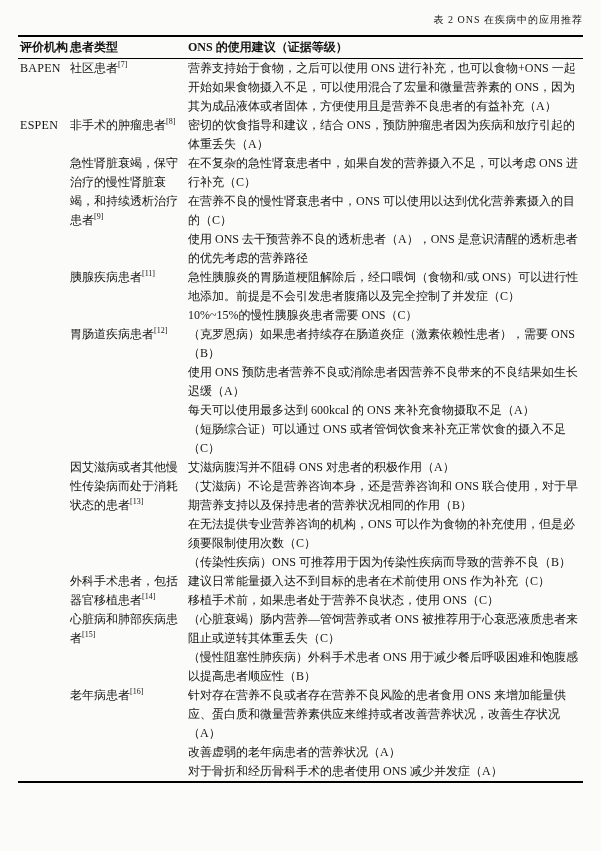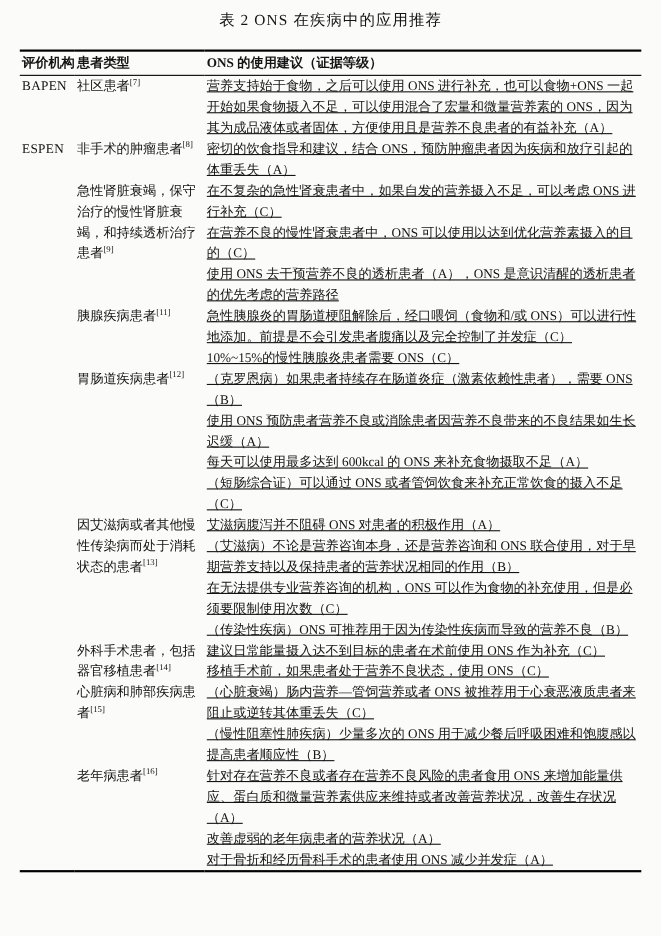--- a/index.html
+++ b/index.html
@@ -5,24 +5,24 @@
   * { margin:0; padding:0; box-sizing:border-box; }
   html, body { background:#fbfbfa; }
   body {
     width:601px; height:851px;
     font-family:"Liberation Serif","DejaVu Serif",serif;
     color:#141414;
     overflow:hidden;
   }
   .page { padding:8px 18px 0 18px; }
   .title {
-    text-align:center;
-    font-size:14px;
+    text-align:right;
+    font-size:10px;
     line-height:19px;
-    padding:2px 0 16px 0;
+    padding:2px 0 6px 0;
     letter-spacing:1px;
   }
   table.ons-table {
     width:565px;
     border-collapse:collapse;
     border-top:2px solid #000;
     border-bottom:2px solid #000;
     font-size:12px;
     line-height:19px;
     table-layout:fixed;
@@ -41,21 +41,21 @@
   td {
     vertical-align:top;
     padding:0 0 0 2px;
   }
   td.org-cell { letter-spacing:0.3px; }
   sup.ref {
     font-size:8px;
     line-height:0;
     vertical-align:super;
   }
-  .rec-line { margin:0;text-decoration:underline; }
+  .rec-line { margin:0; }
 </style>
 </head>
 <body>
 
 <div class="page">
   <div class="title">表 2 ONS 在疾病中的应用推荐</div>
 
   <table class="ons-table">
     <colgroup>
       <col class="c-org">
@@ -127,21 +127,21 @@
           <td>
             <div class="rec-line">建议日常能量摄入达不到目标的患者在术前使用 ONS 作为补充（C）</div>
             <div class="rec-line">移植手术前，如果患者处于营养不良状态，使用 ONS（C）</div>
           </td>
         </tr>
         <tr>
           <td class="org-cell"></td>
           <td>心脏病和肺部疾病患者<sup class="ref">[15]</sup></td>
           <td>
             <div class="rec-line">（心脏衰竭）肠内营养—管饲营养或者 ONS 被推荐用于心衰恶液质患者来阻止或逆转其体重丢失（C）</div>
-            <div class="rec-line">（慢性阻塞性肺疾病）少量多次的 ONS 用于减少餐后呼吸困难和饱腹感以提高患者顺应性（B）</div>
+            <div class="rec-line">（慢性阻塞性肺疾病）外科手术患者 ONS 用于减少餐后呼吸困难和饱腹感以提高患者顺应性（B）</div>
           </td>
         </tr>
         <tr>
           <td class="org-cell"></td>
           <td>老年病患者<sup class="ref">[16]</sup></td>
           <td>
             <div class="rec-line">针对存在营养不良或者存在营养不良风险的患者食用 ONS 来增加能量供应、蛋白质和微量营养素供应来维持或者改善营养状况，改善生存状况（A）</div>
             <div class="rec-line">改善虚弱的老年病患者的营养状况（A）</div>
             <div class="rec-line">对于骨折和经历骨科手术的患者使用 ONS 减少并发症（A）</div>
           </td>

